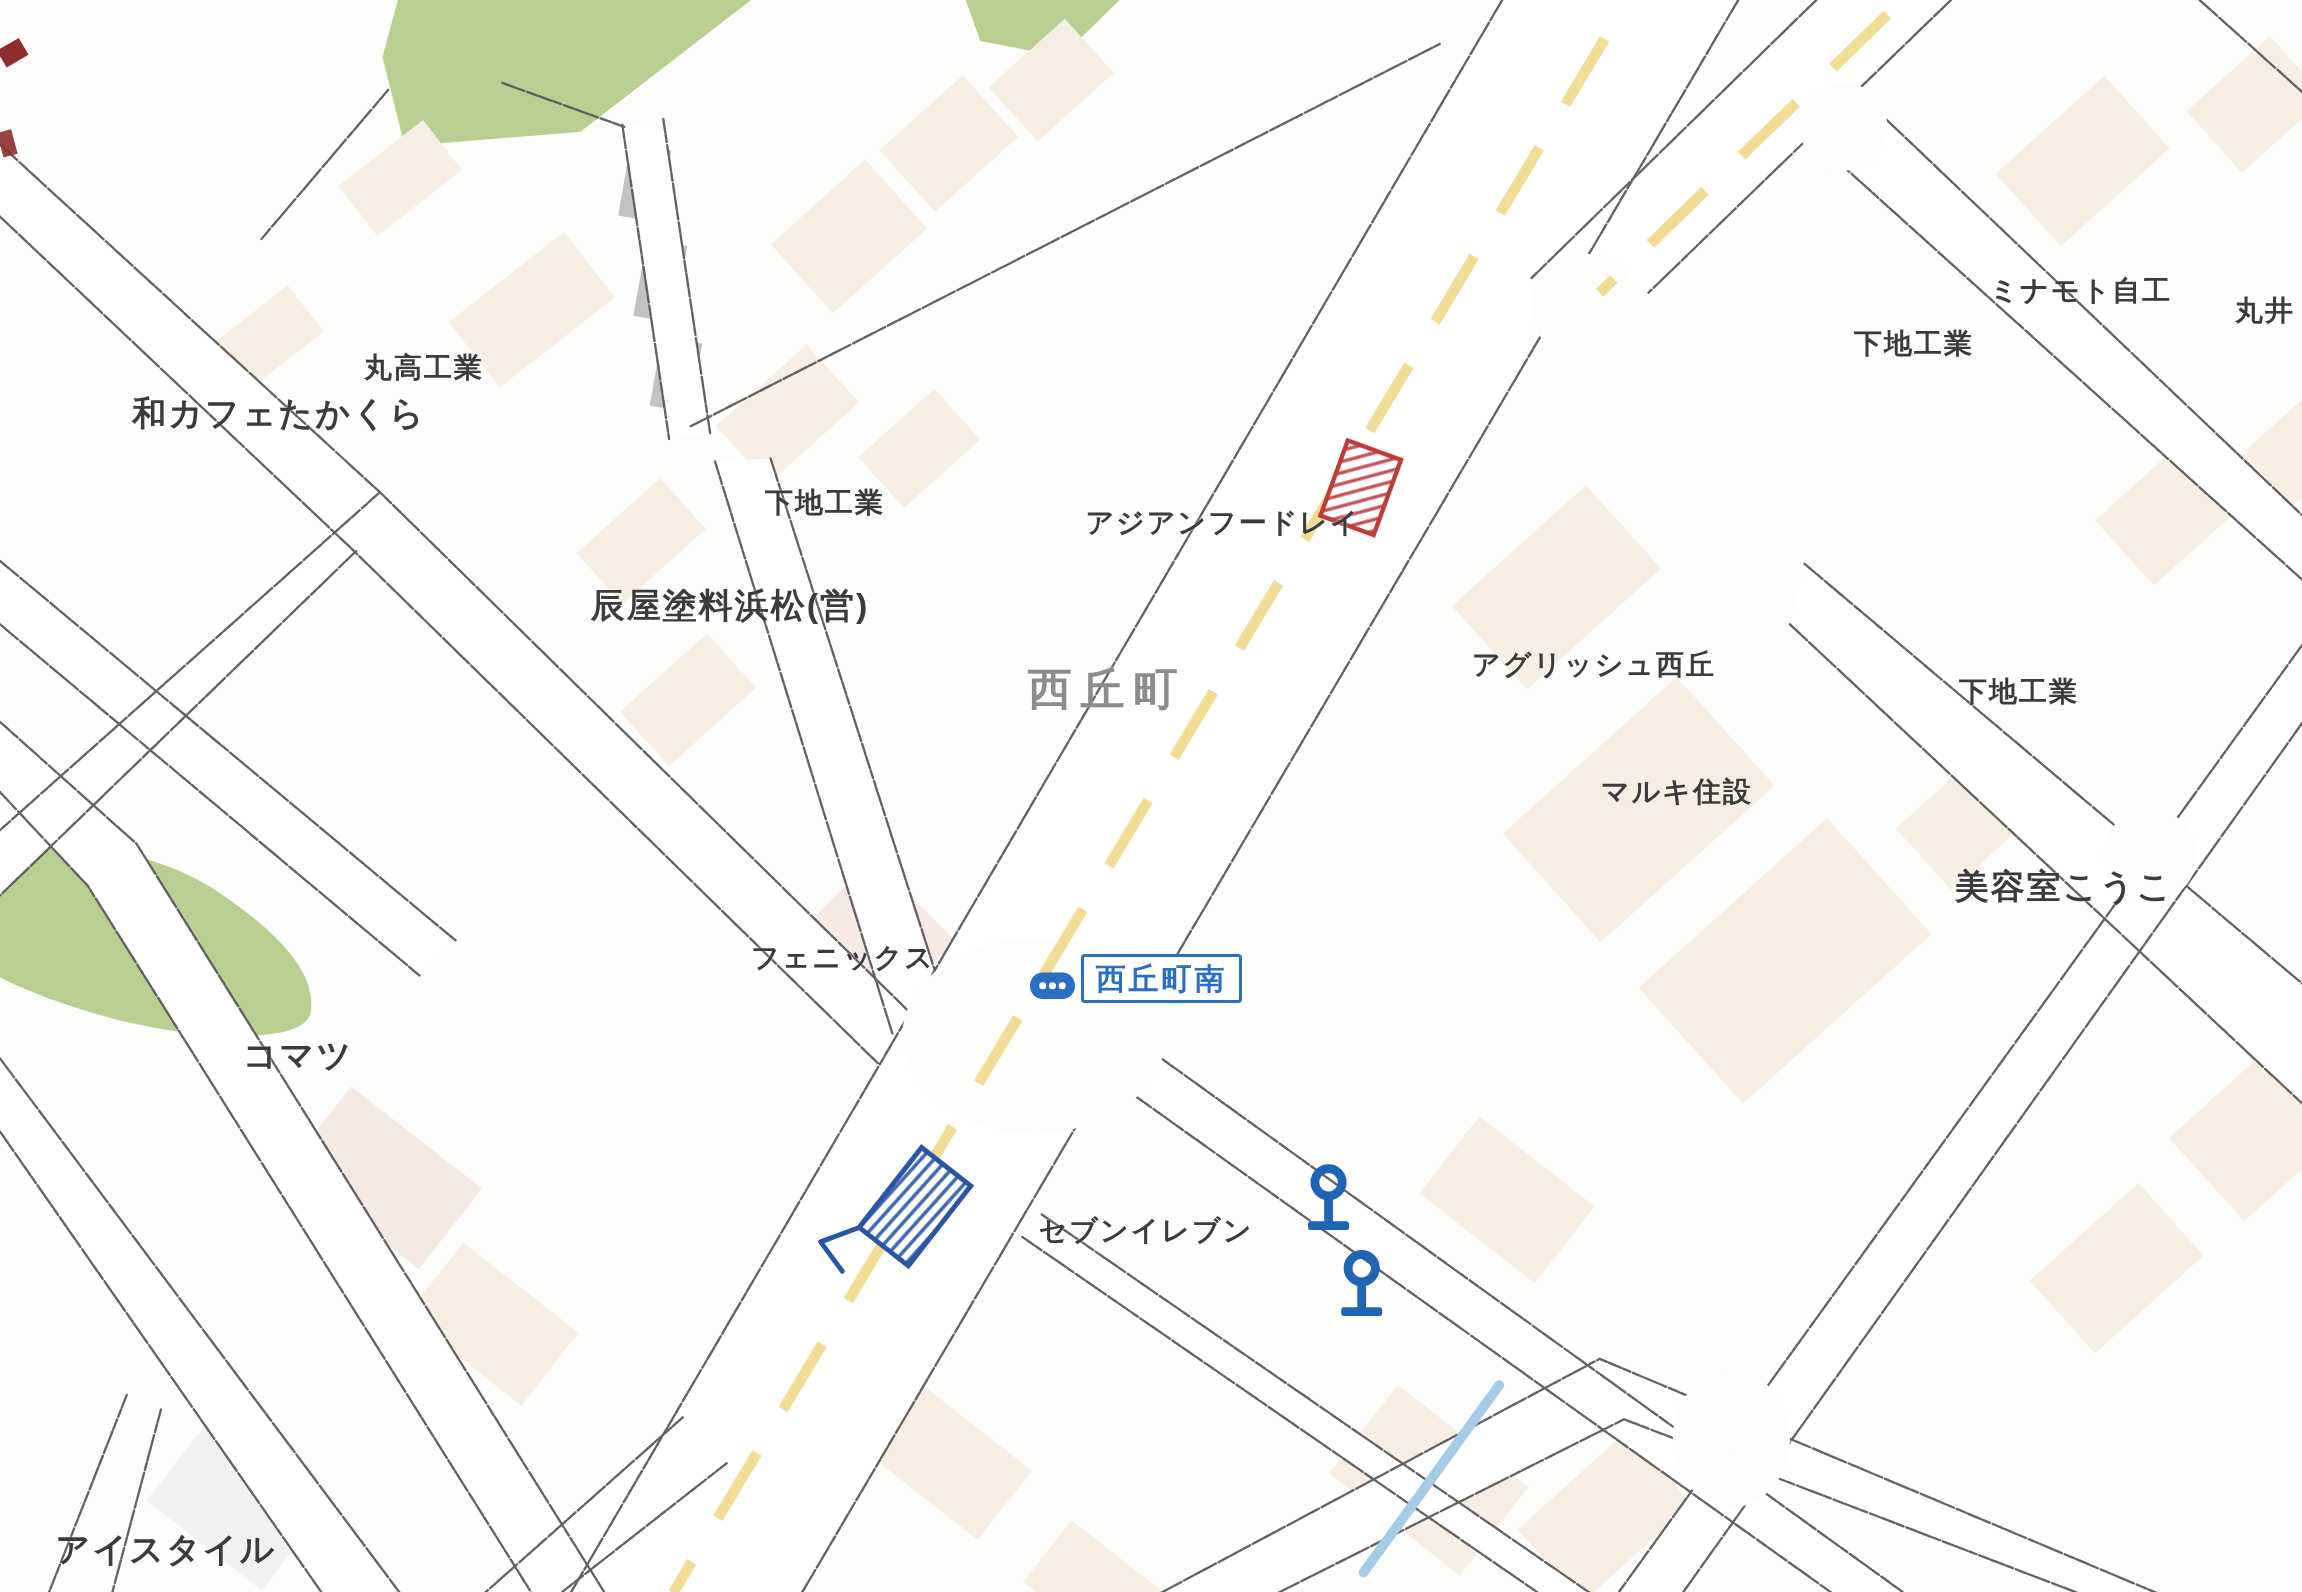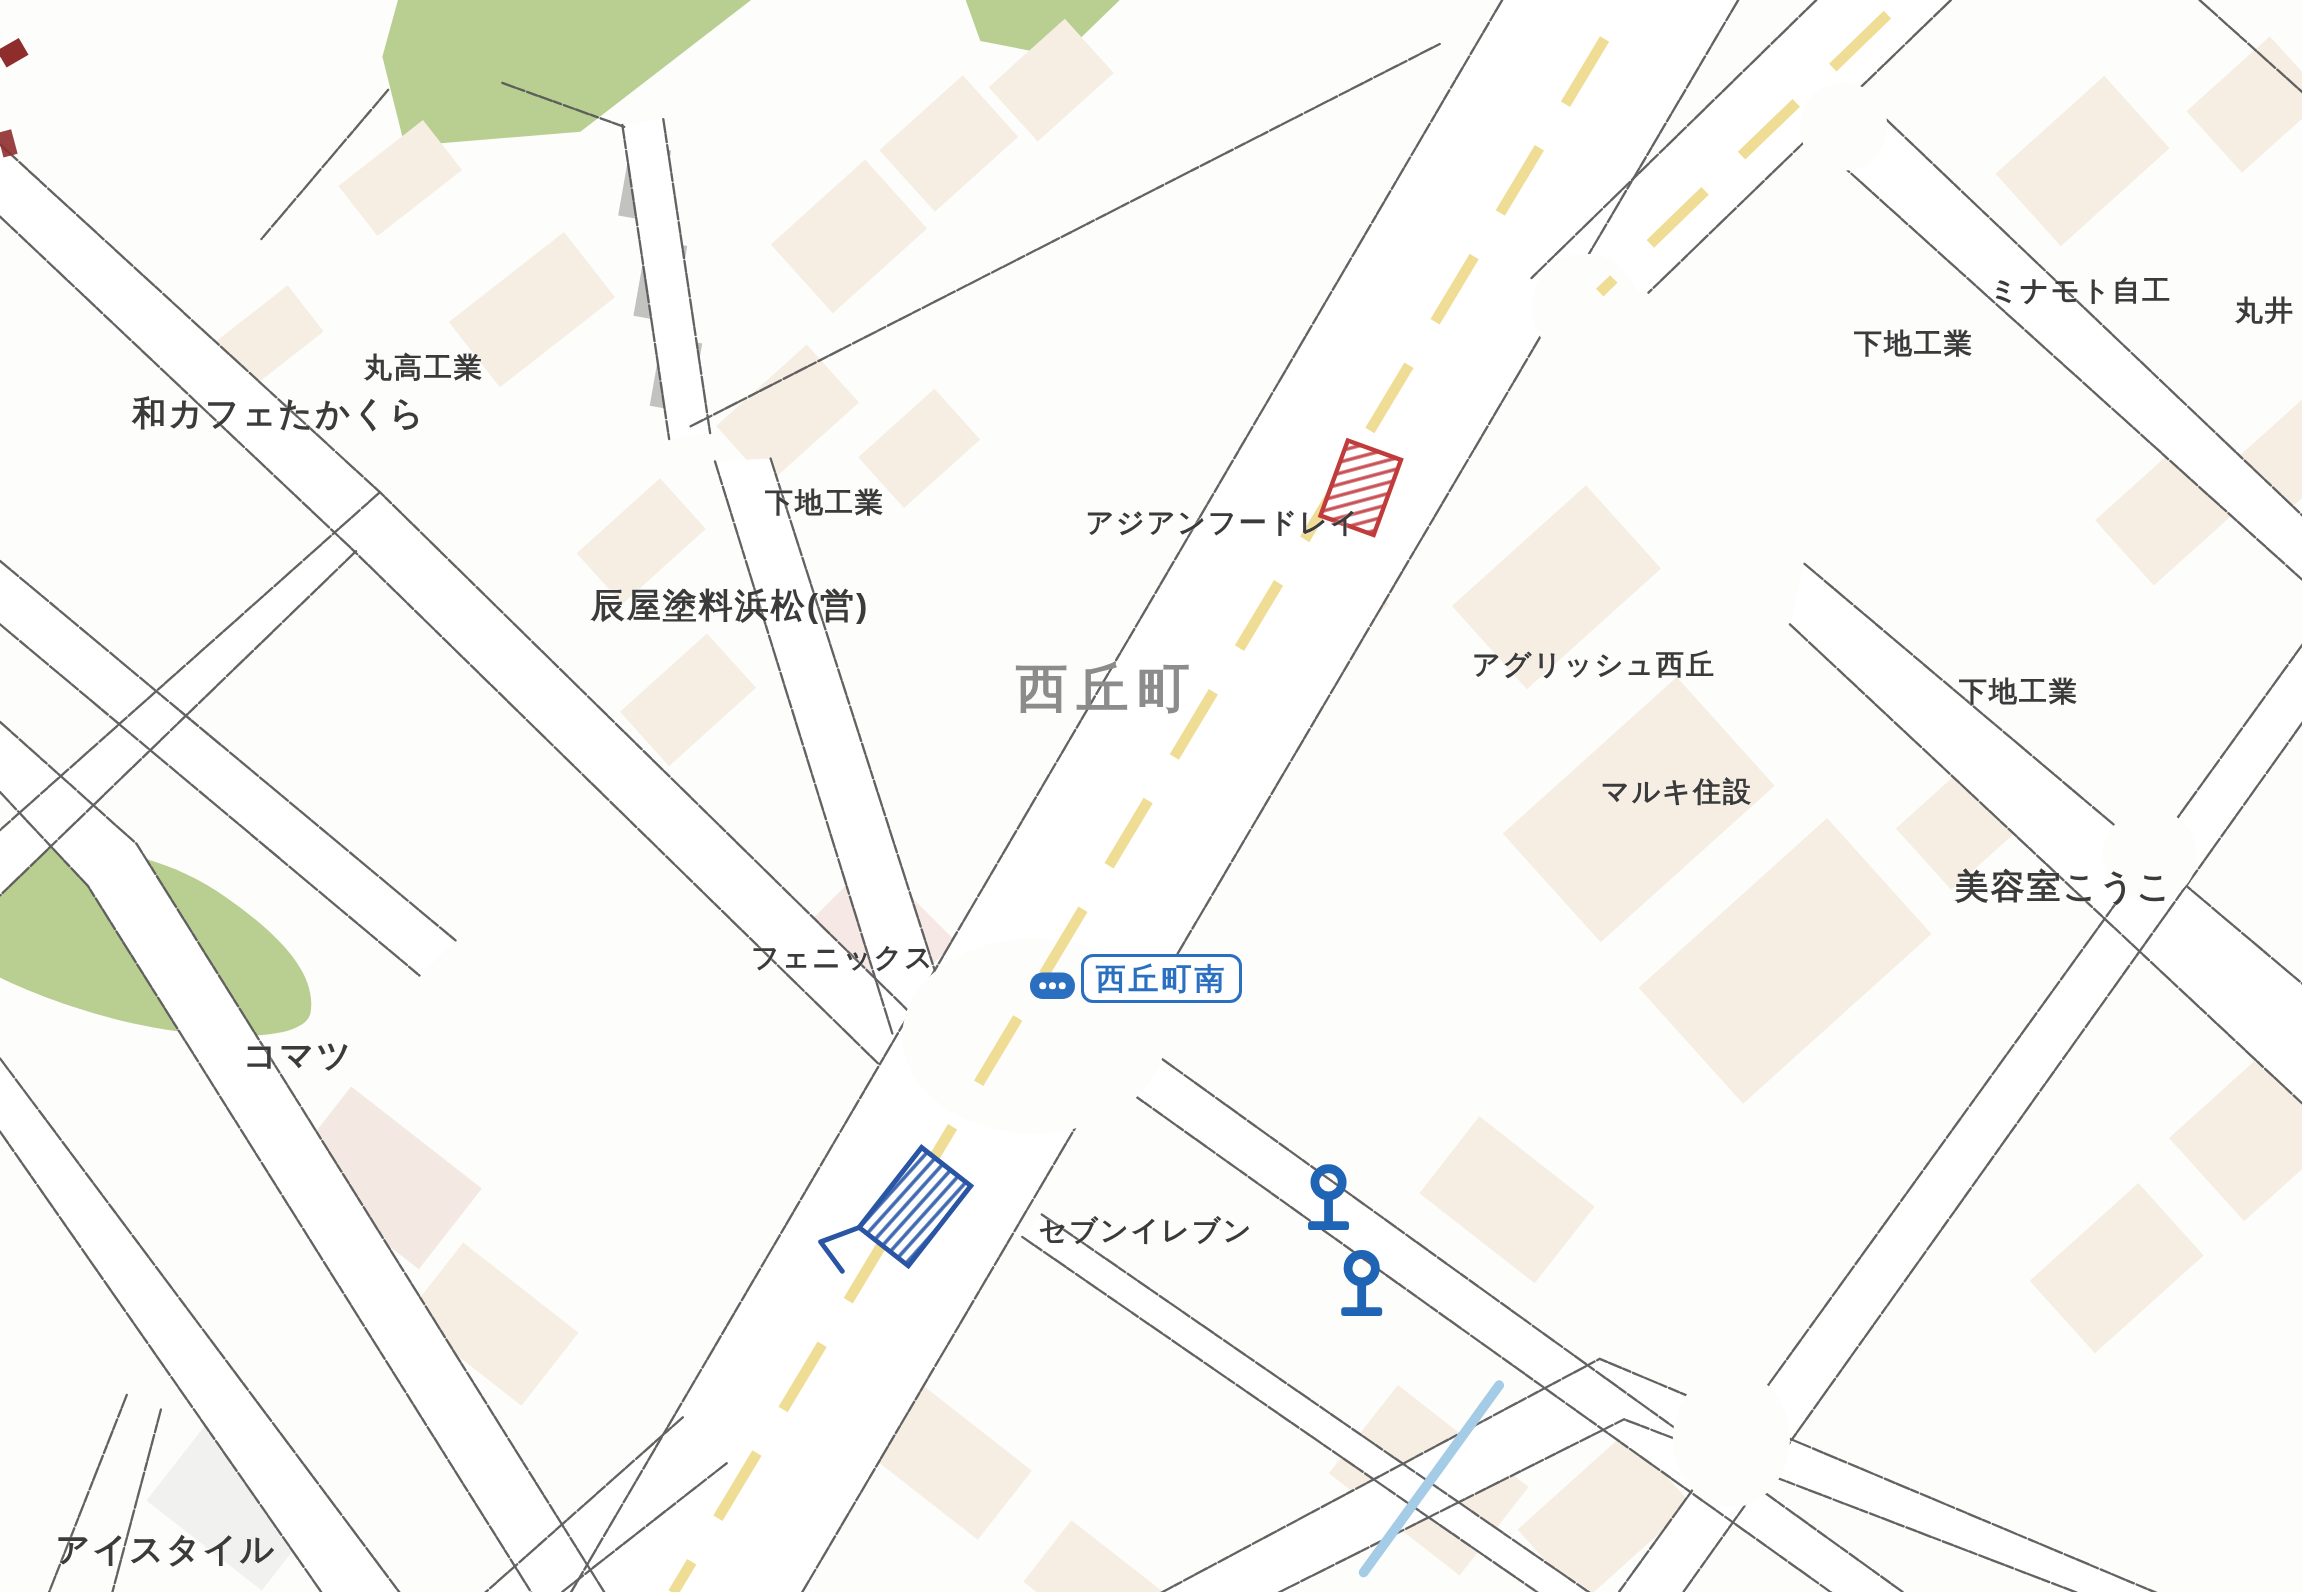--- a/index.html
+++ b/index.html
@@ -9,25 +9,25 @@
   }
   #mapsvg{position:absolute;left:0;top:0;}
   .lbl{
     position:absolute;transform:translate(-50%,-50%);
     color:#3b3b3b;font-weight:700;white-space:nowrap;
     letter-spacing:2px;font-size:28px;text-shadow:0 0 2px rgba(255,255,255,.8);
   }
   .lbl.small{font-size:34px;}
   .district{
     position:absolute;transform:translate(-50%,-50%);
-    color:#8c8c8c;font-weight:700;font-size:52px;letter-spacing:8.8px;white-space:nowrap;
+    color:#8c8c8c;font-weight:700;font-size:44px;letter-spacing:8.8px;white-space:nowrap;
   }
   .bus-badge{
     position:absolute;left:1081px;top:954px;
-    border:3.9px solid #2a6fc0;background:#ffffff;border-radius:12px;
+    border:3.9px solid #2a6fc0;background:#ffffff;border-radius:4px;
     color:#2a6fc0;font-weight:700;font-size:30px;letter-spacing:2.9px;
     padding:4.9px 11.7px;white-space:nowrap;line-height:1.1;
   }
 </style>
 </head>
 <body>
 
 <div id="stage">
 
 <svg id="mapsvg" width="2303" height="1593" viewBox="0 0 2361 1633">

